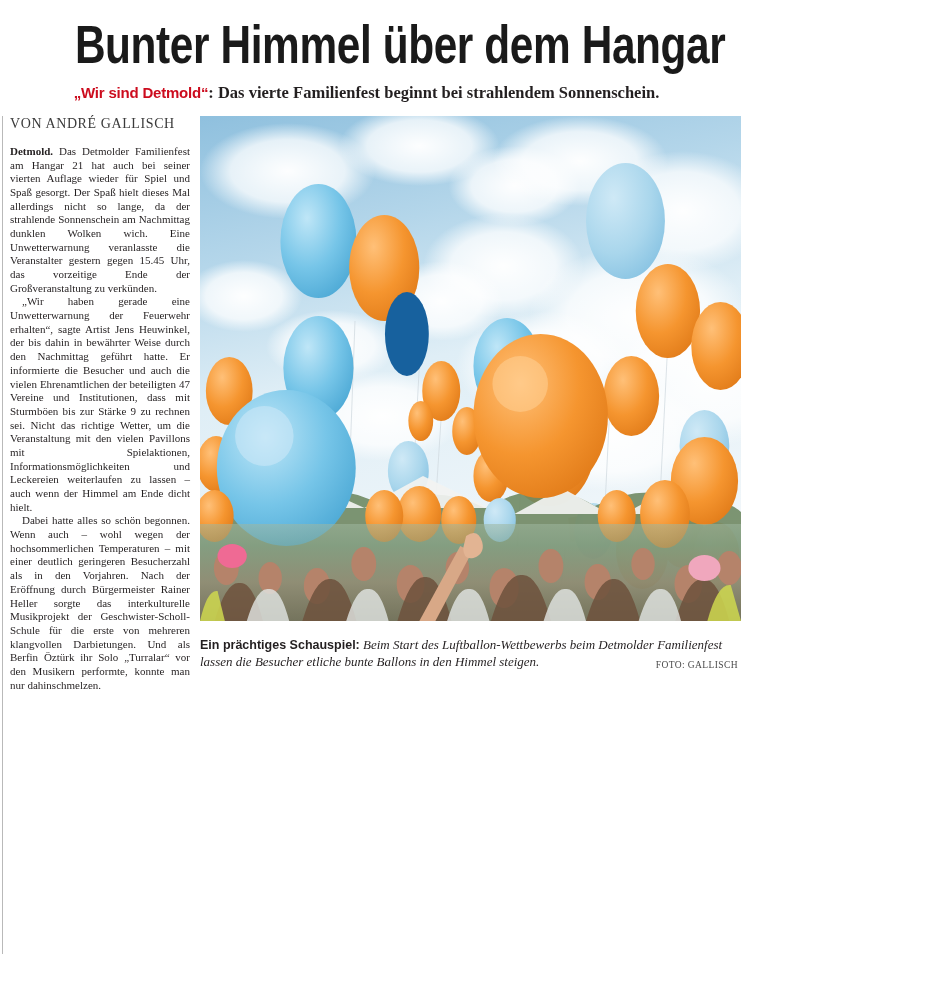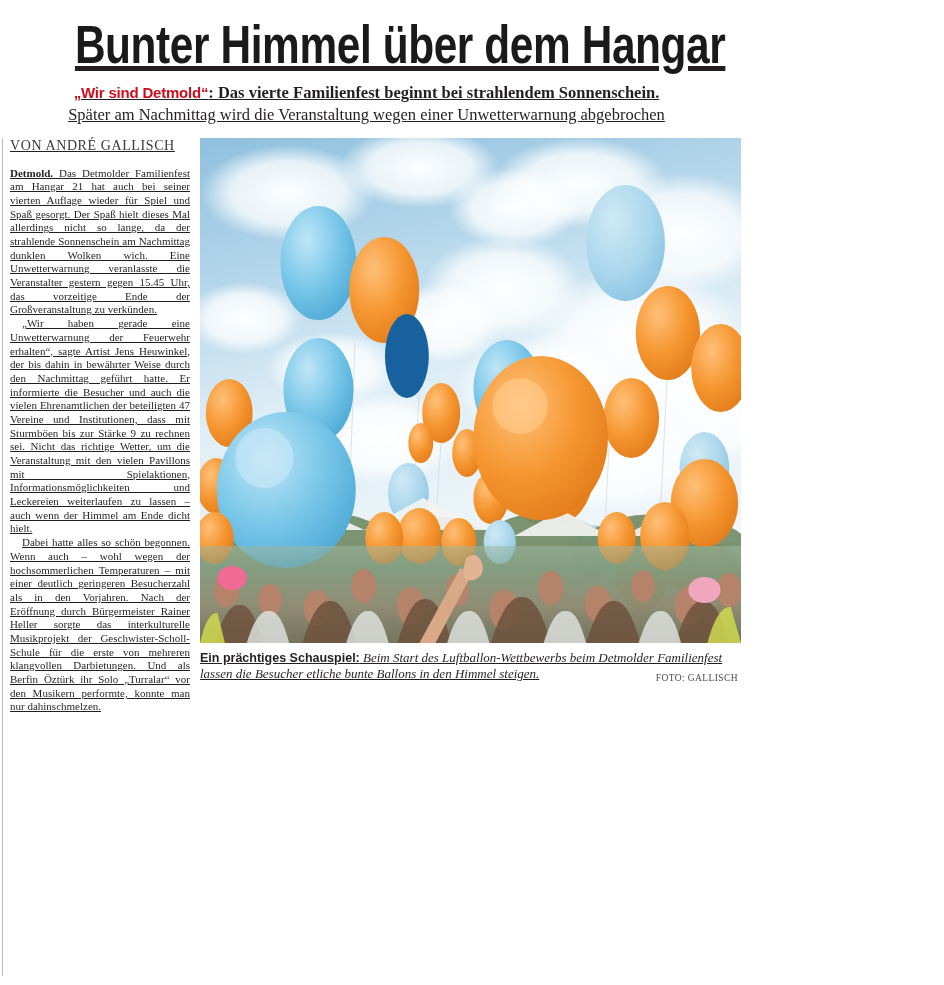--- a/index.html
+++ b/index.html
@@ -13,21 +13,20 @@
     font-family: "Liberation Serif", "DejaVu Serif", serif;
     color: #231f20;
     position: relative;
     overflow: hidden;
   }
   .page {
     position: relative;
     width: 749px;
     height: 985px;
     box-sizing: border-box;
-    text-decoration: underline;
   }
 
   
   .headline {
     text-align: center;
     font-family: "Liberation Sans", "DejaVu Sans", sans-serif;
     font-weight: 700;
     font-size: 53px;
     line-height: 1.02;
     letter-spacing: -0.5px;
@@ -116,21 +115,21 @@
   .photo {
     position: relative;
     width: 100%;
     height: 505px;
     overflow: hidden;
     background: linear-gradient(#bcd8ec, #e9f2f8);
   }
   .photo svg { display: block; width: 100%; height: 100%; }
 
   .caption {
-    margin-top: 7px;
+    margin-top: 16px;
     font-size: 13px;
     line-height: 1.3;
     color: #231f20;
     position: relative;
   }
   .caption .cap-lead {
     font-family: "Liberation Sans", "DejaVu Sans", sans-serif;
     font-weight: 700;
     font-size: 12.5px;
     font-style: normal;
@@ -149,21 +148,20 @@
 </style>
 </head>
 <body>
 
 <div class="page">
 
   <h1 class="headline">Bunter Himmel über dem Hangar</h1>
 
   <div class="subhead">
     <span class="kicker">„Wir sind Detmold“</span><span class="kicker-colon">: Das vierte Familienfest beginnt bei strahlendem Sonnenschein.</span><br>
-    <span>Später am Nachmittag wird die Veranstaltung wegen einer Unwetterwarnung abgebrochen</span>
   </div>
 
   <div class="body-wrap">
     <div class="rule-left"></div>
 
     <div class="top-row">
 
       <div class="col-narrow">
         <div class="byline">
           <span class="byline-inner">VON ANDRÉ GALLISCH</span>

